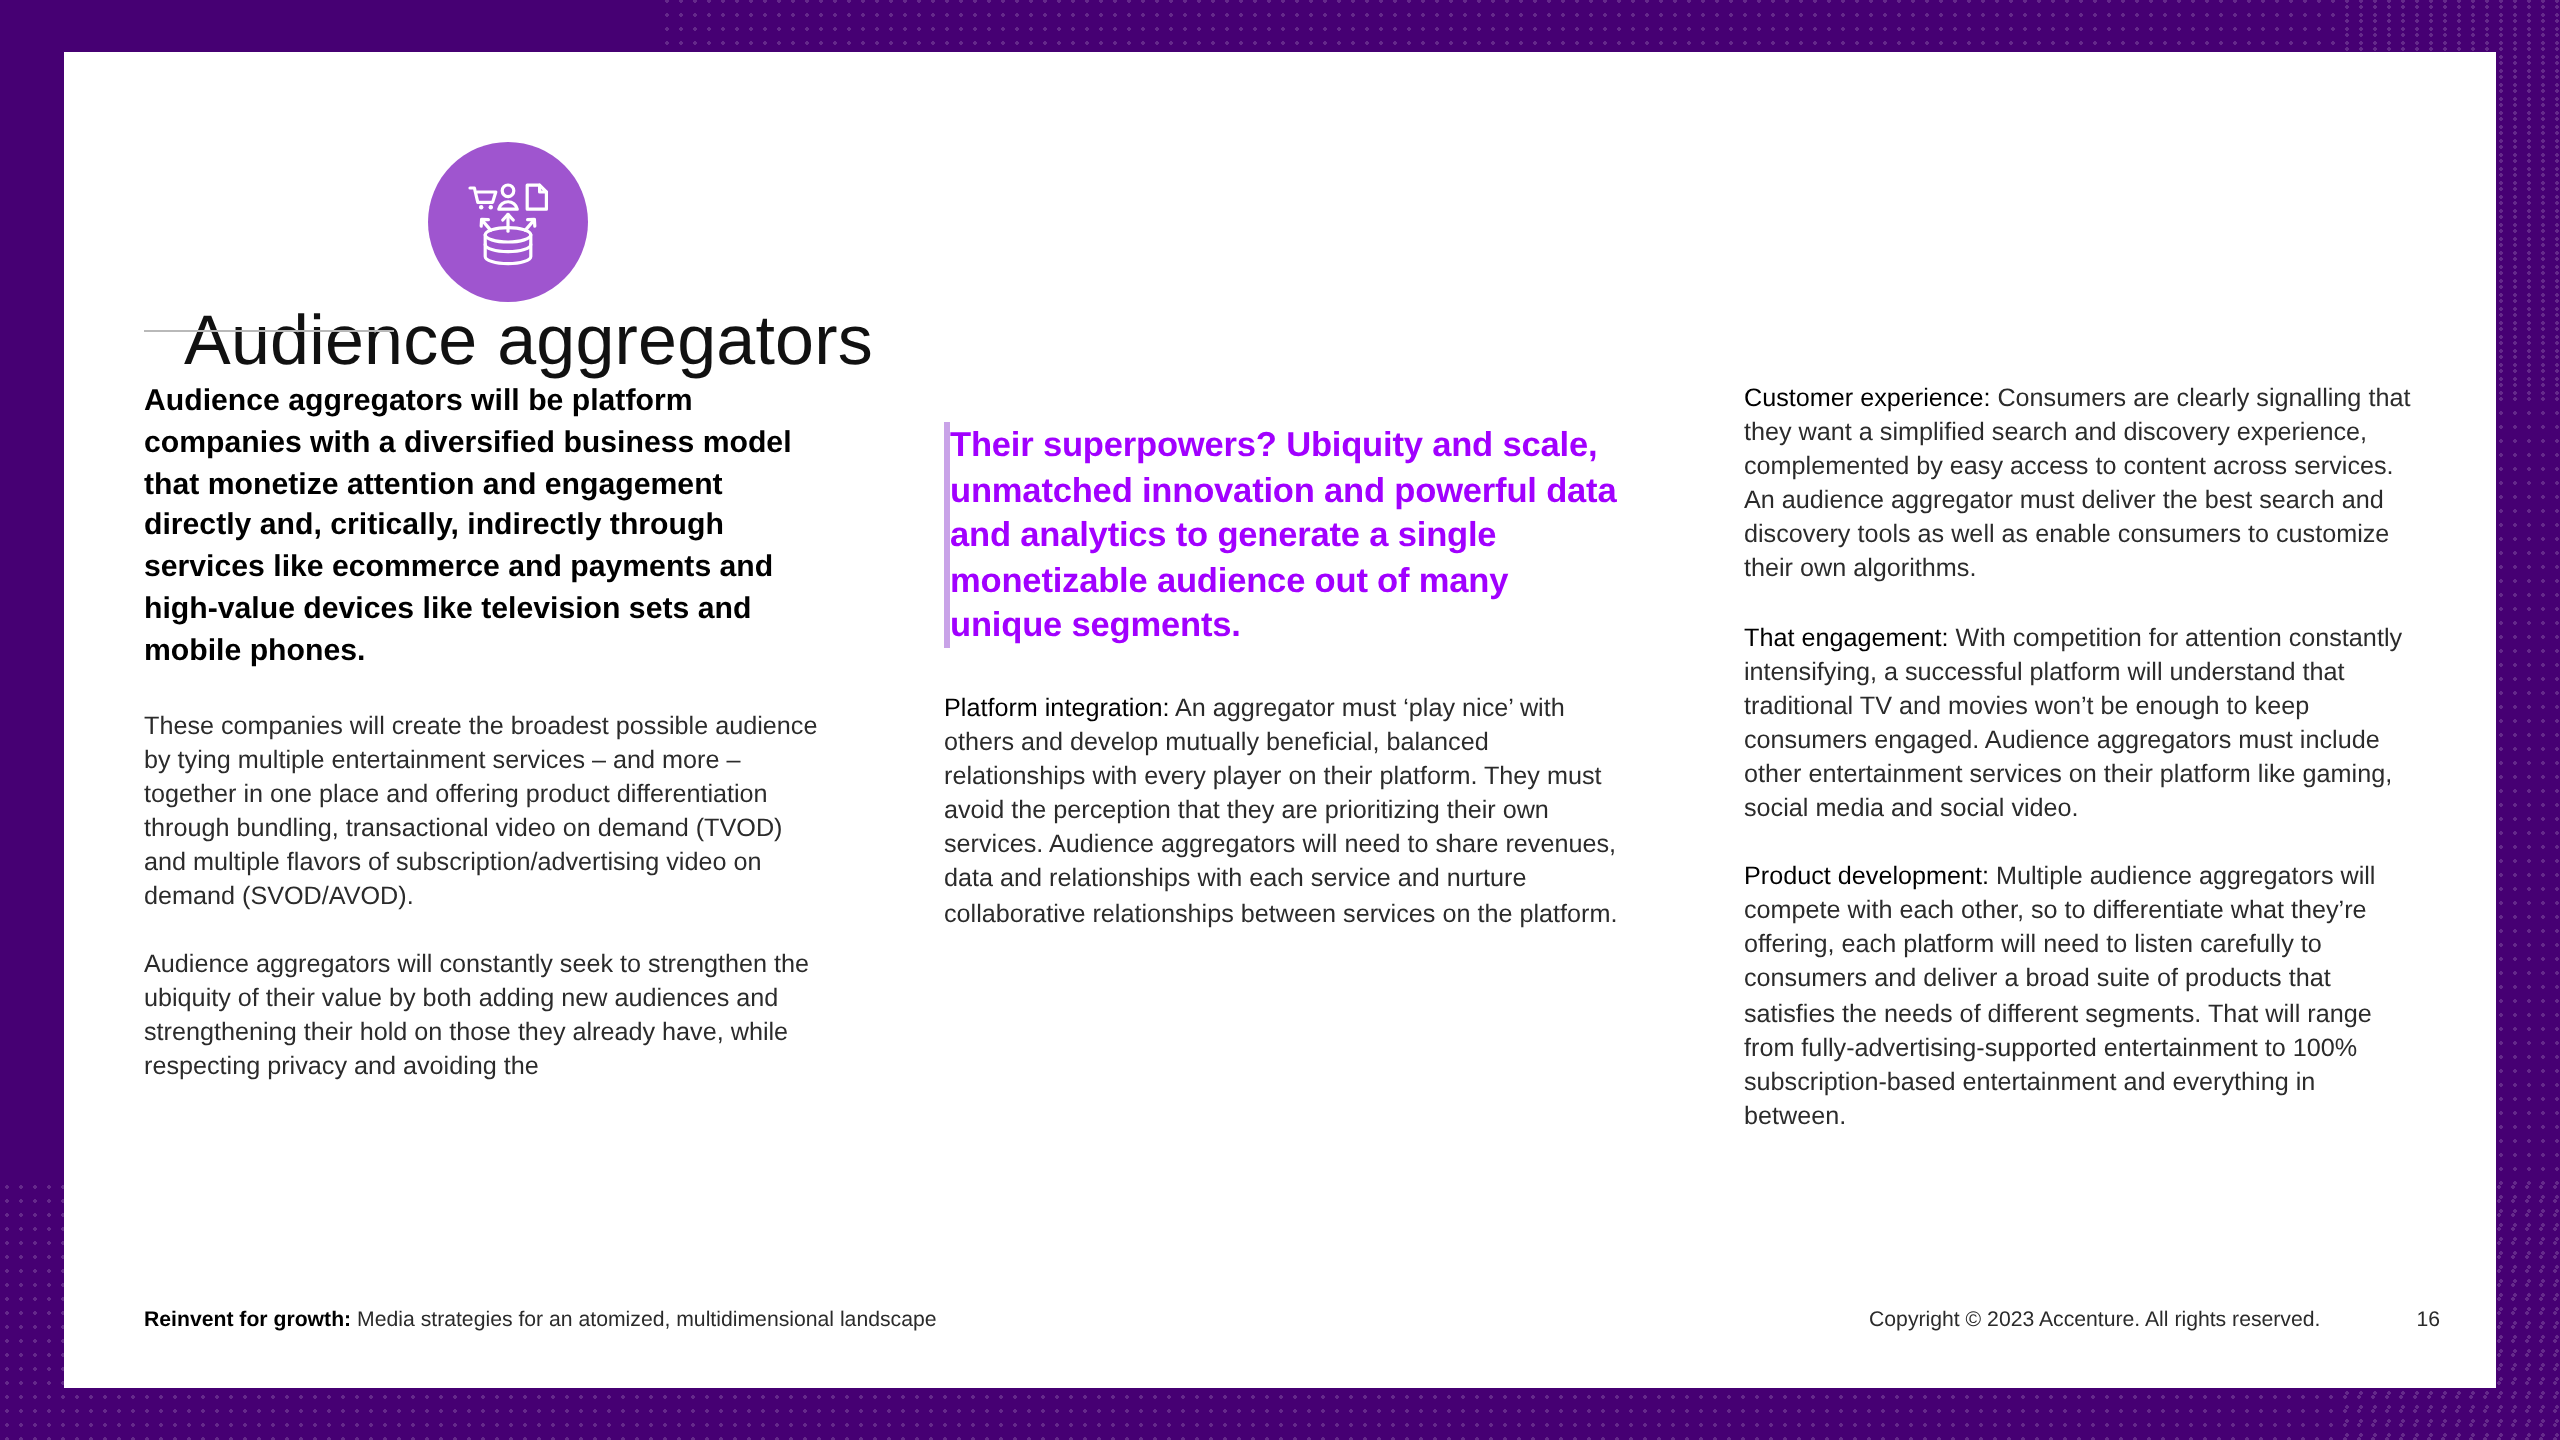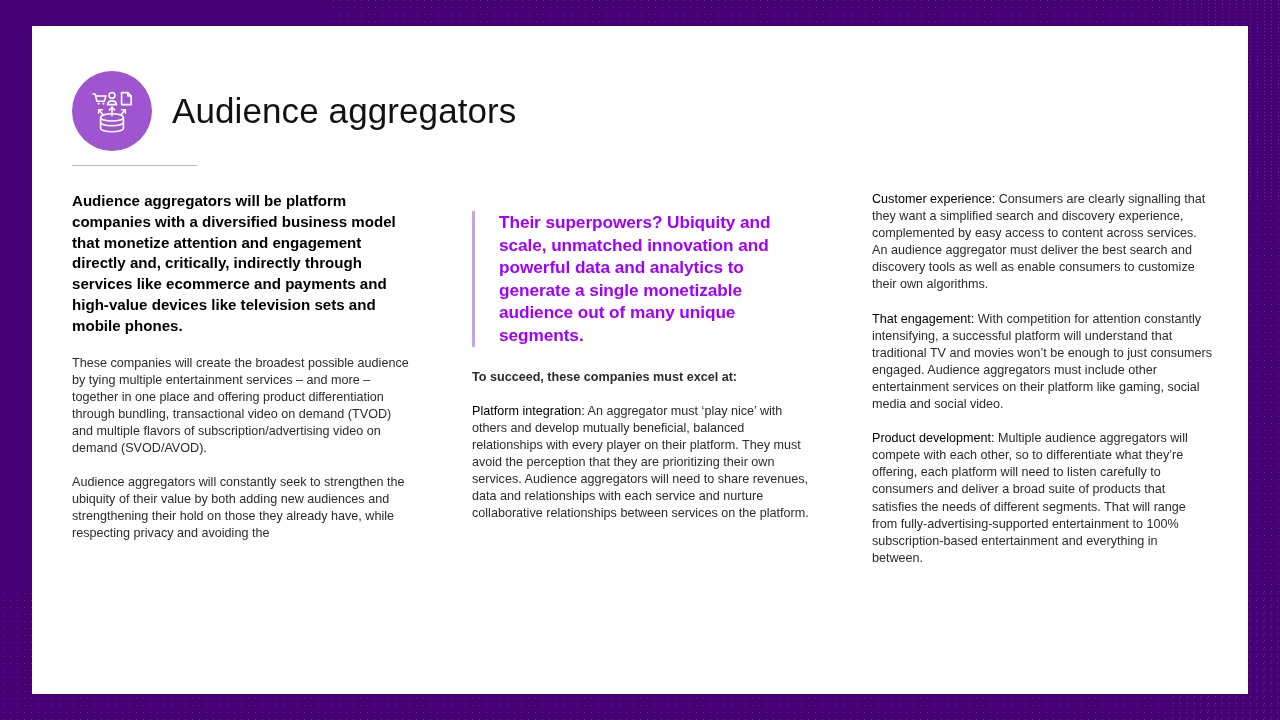--- a/index.html
+++ b/index.html
@@ -48,21 +48,21 @@
 
   
   #slide {
     position:absolute;
     left:32px; top:26px;
     width:1216px; height:668px;
     background:#ffffff;
   }
 
   
-  #header { position:absolute; left:40px; top:45px; display:flex; align-items:center; }
+  #header { position:absolute; left:40px; top:45px; display:flex; align-items:center;flex-direction:column; }
   #icon-circle {
     width:80px; height:80px; border-radius:50%;
     background:#9f55cf;
     display:flex; align-items:center; justify-content:center;
     flex:0 0 auto;
   }
   #page-title {
     margin-left:20px;
     font-size:35px; font-weight:400; color:#111; letter-spacing:.1px;
     white-space:nowrap;
@@ -87,21 +87,21 @@
     font-size:15.1px !important; line-height:20.8px !important;
     font-weight:bold; color:#000 !important;
     margin-bottom:18px !important;
   }
   .runin { font-weight:normal; color:#000; }
   .subhead { font-weight:bold; color:#000; font-size:12.6px !important; }
 
   
   .pullquote {
     border-left:3px solid #c9a3e8;
-    padding-left:24px;
+    padding-left:0;
     margin:20px 0 22px 0;
   }
   .pullquote span {
     display:block;
     font-size:17.3px; line-height:22.6px; font-weight:bold;
     color:#a100ff; letter-spacing:-.1px;
   }
 
   
   #footer {
@@ -193,25 +193,31 @@
     <div class="col">
       <p class="lead">Audience aggregators will be platform companies with a diversified business model that monetize attention and engagement directly and, critically, indirectly through services like ecommerce and payments and high-value devices like television sets and mobile phones.</p>
       <p>These companies will create the broadest possible audience by tying multiple entertainment services – and more – together in one place and offering product differentiation through bundling, transactional video on demand (TVOD) and multiple flavors of subscription/advertising video on demand (SVOD/AVOD).</p>
       <p>Audience aggregators will constantly seek to strengthen the ubiquity of their value by both adding new audiences and strengthening their hold on those they already have, while respecting privacy and avoiding the</p>
     </div>
 
     <div class="col">
       <div class="pullquote">
         <span>Their superpowers? Ubiquity and scale, unmatched innovation and powerful data and analytics to generate a single monetizable audience out of many unique segments.</span>
       </div>
-      <p class="subhead">To succeed, these companies must excel at:</p>
       <p><span class="runin">Platform integration:</span><span> An aggregator must ‘play nice’ with others and develop mutually beneficial, balanced relationships with every player on their platform. They must avoid the perception that they are prioritizing their own services. Audience aggregators will need to share revenues, data and relationships with each service and nurture collaborative relationships between services on the platform.</span></p>
     </div>
 
     <div class="col">
       <p><span class="runin">Customer experience:</span><span> Consumers are clearly signalling that they want a simplified search and discovery experience, complemented by easy access to content across services. An audience aggregator must deliver the best search and discovery tools as well as enable consumers to customize their own algorithms.</span></p>
-      <p><span class="runin">That engagement:</span><span> With competition for attention constantly intensifying, a successful platform will understand that traditional TV and movies won’t be enough to just consumers engaged. Audience aggregators must include other entertainment services on their platform like gaming, social media and social video.</span></p>
+      <p><span class="runin">That engagement:</span><span> With competition for attention constantly intensifying, a successful platform will understand that traditional TV and movies won’t be enough to keep consumers engaged. Audience aggregators must include other entertainment services on their platform like gaming, social media and social video.</span></p>
       <p><span class="runin">Product development:</span><span> Multiple audience aggregators will compete with each other, so to differentiate what they’re offering, each platform will need to listen carefully to consumers and deliver a broad suite of products that satisfies the needs of different segments. That will range from fully-advertising-supported entertainment to 100% subscription-based entertainment and everything in between.</span></p>
     </div>
   </div>
 
+  <div id="footer">
+    <div id="footer-left"><b>Reinvent for growth:</b><span> Media strategies for an atomized, multidimensional landscape</span></div>
+    <div id="footer-right">
+      <span>Copyright © 2023 Accenture. All rights reserved.</span>
+      <span id="page-number">16</span>
+    </div>
+  </div>
 
 </div>
 
 </body></html>

